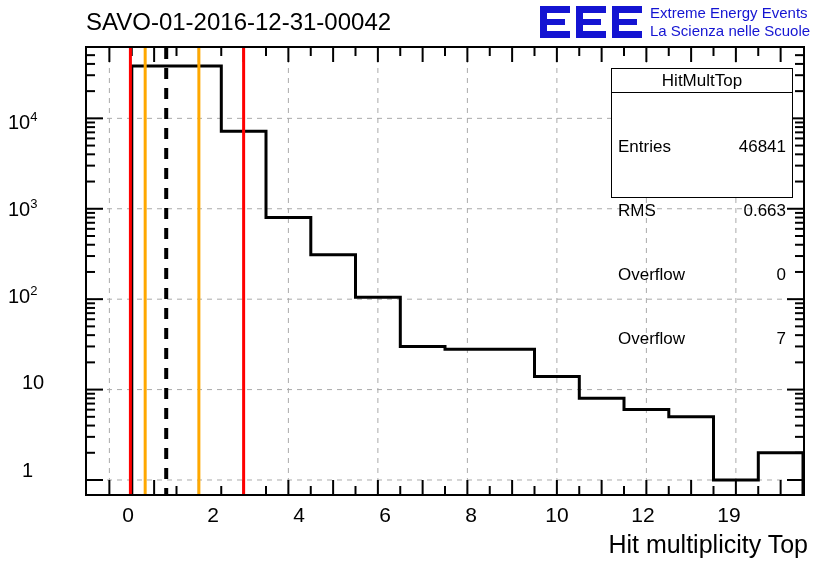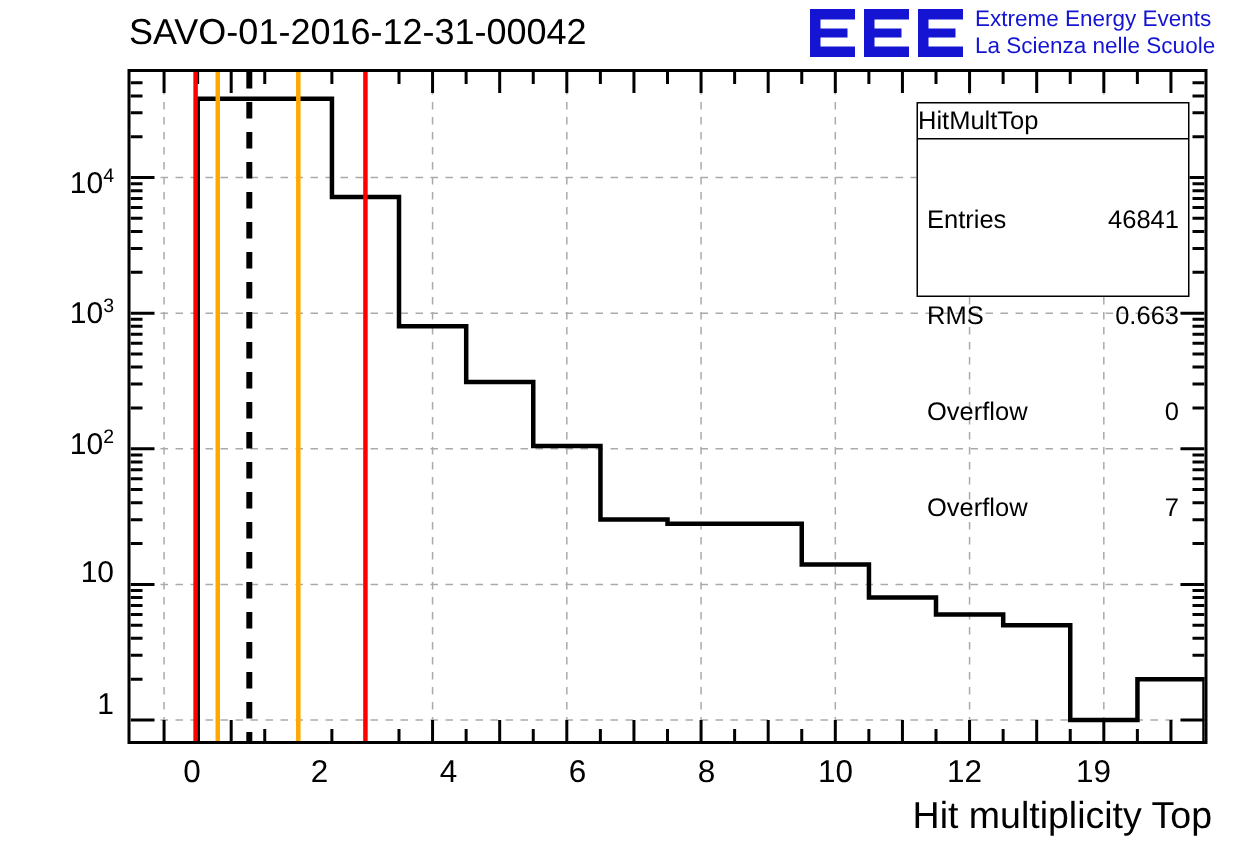--- a/index.html
+++ b/index.html
@@ -13,30 +13,30 @@
   #eee-letters{position:absolute;left:0px;top:2px;width:110px;height:36px;}
   #eee-text{position:absolute;left:112px;top:2px;color:#1414d2;font-size:15px;line-height:18px;white-space:nowrap;}
   #eee-text div{height:18px;}
 
   
   #plot-frame{position:absolute;left:85px;top:46px;width:720px;height:450px;
               border:2px solid #000;box-sizing:border-box;background:#fff;}
   #plot-svg{position:absolute;left:0;top:0;}
 
   
-  .ylab{position:absolute;text-align:right;font-size:20px;white-space:nowrap;}
+  .ylab{position:absolute;text-align:left;font-size:20px;white-space:nowrap;}
   .ylab sup{font-size:13px;vertical-align:super;}
   .xlab{position:absolute;text-align:center;font-size:21px;width:40px;}
   #xaxis-title{position:absolute;right:28px;top:530px;font-size:25px;white-space:nowrap;}
 
   
   #stats-box{position:absolute;left:611px;top:68px;width:182px;height:130px;
              background:#fff;border:1px solid #000;box-sizing:border-box;
              font-size:17px;}
-  #stats-title{text-align:left;padding-top:1px;border-bottom:1px solid #000;
+  #stats-title{text-align:center;padding-top:1px;border-bottom:1px solid #000;
                height:22px;line-height:21px;}
   .stat-row{display:flex;justify-content:space-between;padding:0 6px;height:21px;line-height:21px;margin-top:43px;}
   .stat-row .k{text-align:left;}
   .stat-row .v{text-align:right;}
 </style>
 </head>
 <body>
 
 <div id="root">
 

